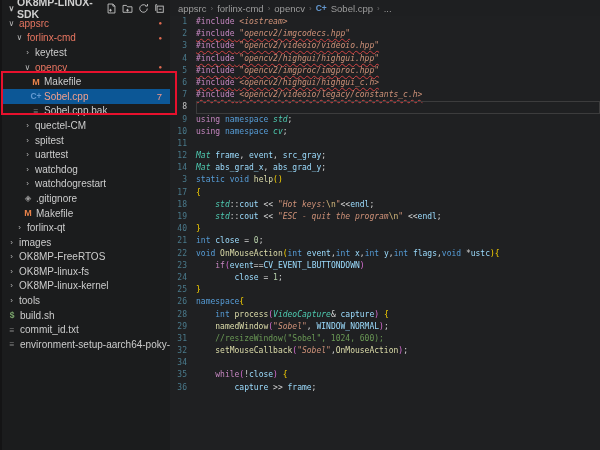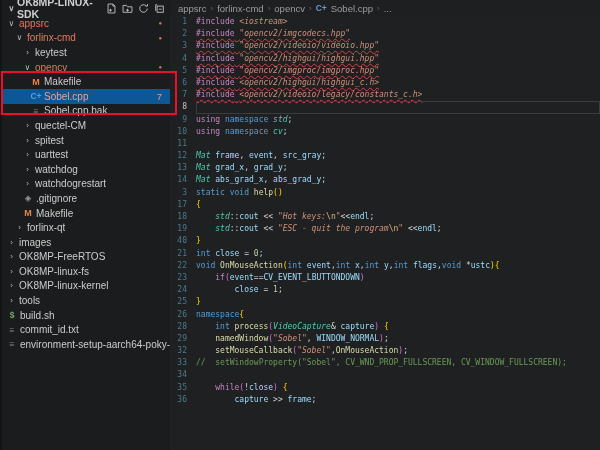--- a/index.html
+++ b/index.html
@@ -244,34 +244,33 @@
       <div class="cl"><span class="gut">3</span><span class="cc squig"><span class="pp">#include</span><span class="pl"> </span><span class="st">"opencv2/videoio/videoio.hpp"</span></span></div>
       <div class="cl"><span class="gut">4</span><span class="cc squig"><span class="pp">#include</span><span class="pl"> </span><span class="st">"opencv2/highgui/highgui.hpp"</span></span></div>
       <div class="cl"><span class="gut">5</span><span class="cc squig"><span class="pp">#include</span><span class="pl"> </span><span class="st">"opencv2/imgproc/imgproc.hpp"</span></span></div>
       <div class="cl"><span class="gut">6</span><span class="cc squig"><span class="pp">#include</span><span class="pl"> </span><span class="st">&lt;opencv2/highgui/highgui_c.h&gt;</span></span></div>
       <div class="cl"><span class="gut">7</span><span class="cc squig"><span class="pp">#include</span><span class="pl"> </span><span class="st">&lt;opencv2/videoio/legacy/constants_c.h&gt;</span></span></div>
       <div class="cl cur"><span class="gut">8</span><span class="cc"></span></div>
       <div class="cl"><span class="gut">9</span><span class="cc"><span class="pp">using</span><span class="pl"> </span><span class="kw">namespace</span><span class="pl"> </span><span class="ty">std</span><span class="pl">;</span></span></div>
       <div class="cl"><span class="gut">10</span><span class="cc"><span class="pp">using</span><span class="pl"> </span><span class="kw">namespace</span><span class="pl"> </span><span class="ty">cv</span><span class="pl">;</span></span></div>
       <div class="cl"><span class="gut">11</span><span class="cc"></span></div>
       <div class="cl"><span class="gut">12</span><span class="cc"><span class="ty">Mat</span><span class="pl"> </span><span class="va">frame</span><span class="pl">, </span><span class="va">event</span><span class="pl">, </span><span class="va">src_gray</span><span class="pl">;</span></span></div>
-      <div class="cl"><span class="gut">13</span><span class="cc"><span class="ty">Mat</span><span class="pl"> </span><span class="va">grad_x</span><span class="pl">, </span><span class="va">grad_y</span><span class="pl">;</span></span></div>
       <div class="cl"><span class="gut">14</span><span class="cc"><span class="ty">Mat</span><span class="pl"> </span><span class="va">abs_grad_x</span><span class="pl">, </span><span class="va">abs_grad_y</span><span class="pl">;</span></span></div>
       <div class="cl"><span class="gut">3</span><span class="cc"><span class="kw">static</span><span class="pl"> </span><span class="kw">void</span><span class="pl"> </span><span class="fn">help</span><span class="b1">()</span></span></div>
       <div class="cl"><span class="gut">17</span><span class="cc"><span class="b1">{</span></span></div>
       <div class="cl"><span class="gut">18</span><span class="cc"><span class="pl">    </span><span class="ty">std</span><span class="pl">::</span><span class="va">cout</span><span class="pl"> &lt;&lt; </span><span class="st">"Hot keys:</span><span class="es">\n</span><span class="st">"</span><span class="pl">&lt;&lt;</span><span class="va">endl</span><span class="pl">;</span></span></div>
       <div class="cl"><span class="gut">19</span><span class="cc"><span class="pl">    </span><span class="ty">std</span><span class="pl">::</span><span class="va">cout</span><span class="pl"> &lt;&lt; </span><span class="st">"ESC - quit the program</span><span class="es">\n</span><span class="st">"</span><span class="pl"> &lt;&lt;</span><span class="va">endl</span><span class="pl">;</span></span></div>
       <div class="cl"><span class="gut">40</span><span class="cc"><span class="b1">}</span></span></div>
       <div class="cl"><span class="gut">21</span><span class="cc"><span class="kw">int</span><span class="pl"> </span><span class="va">close</span><span class="pl"> = </span><span class="nu">0</span><span class="pl">;</span></span></div>
       <div class="cl"><span class="gut">22</span><span class="cc"><span class="kw">void</span><span class="pl"> </span><span class="fn">OnMouseAction</span><span class="b1">(</span><span class="kw">int</span><span class="pl"> </span><span class="va">event</span><span class="pl">,</span><span class="kw">int</span><span class="pl"> </span><span class="va">x</span><span class="pl">,</span><span class="kw">int</span><span class="pl"> </span><span class="va">y</span><span class="pl">,</span><span class="kw">int</span><span class="pl"> </span><span class="va">flags</span><span class="pl">,</span><span class="kw">void</span><span class="pl"> *</span><span class="va">ustc</span><span class="b1">)</span><span class="b1">{</span></span></div>
       <div class="cl"><span class="gut">23</span><span class="cc"><span class="pl">    </span><span class="pp">if</span><span class="b2">(</span><span class="va">event</span><span class="pl">==</span><span class="va">CV_EVENT_LBUTTONDOWN</span><span class="b2">)</span></span></div>
       <div class="cl"><span class="gut">24</span><span class="cc"><span class="pl">        </span><span class="va">close</span><span class="pl"> = </span><span class="nu">1</span><span class="pl">;</span></span></div>
       <div class="cl"><span class="gut">25</span><span class="cc"><span class="b1">}</span></span></div>
       <div class="cl"><span class="gut">26</span><span class="cc"><span class="kw">namespace</span><span class="b1">{</span></span></div>
       <div class="cl"><span class="gut">28</span><span class="cc"><span class="pl">    </span><span class="kw">int</span><span class="pl"> </span><span class="fn">process</span><span class="b2">(</span><span class="ty">VideoCapture</span><span class="pl">&amp; </span><span class="va">capture</span><span class="b2">)</span><span class="pl"> </span><span class="b1">{</span></span></div>
       <div class="cl"><span class="gut">29</span><span class="cc"><span class="pl">    </span><span class="fn">namedWindow</span><span class="b2">(</span><span class="st">"Sobel"</span><span class="pl">, </span><span class="va">WINDOW_NORMAL</span><span class="b2">)</span><span class="pl">;</span></span></div>
+      <div class="cl"><span class="gut">31</span><span class="cc"><span class="pl">    </span><span class="co">//resizeWindow("Sobel", 1024, 600);</span></span></div>
       <div class="cl"><span class="gut">32</span><span class="cc"><span class="pl">    </span><span class="fn">setMouseCallback</span><span class="b2">(</span><span class="st">"Sobel"</span><span class="pl">,</span><span class="fn">OnMouseAction</span><span class="b2">)</span><span class="pl">;</span></span></div>
-      <div class="cl"><span class="gut">33</span><span class="cc"><span class="co">//</span><span class="pl">  </span><span class="co">setWindowProperty("Sobel", CV_WND_PROP_FULLSCREEN, CV_WINDOW_FULLSCREEN);</span></span></div>
       <div class="cl"><span class="gut">34</span><span class="cc"></span></div>
       <div class="cl"><span class="gut">35</span><span class="cc"><span class="pl">    </span><span class="pp">while</span><span class="b2">(</span><span class="pl">!</span><span class="va">close</span><span class="b2">)</span><span class="pl"> </span><span class="b1">{</span></span></div>
       <div class="cl"><span class="gut">36</span><span class="cc"><span class="pl">        </span><span class="va">capture</span><span class="pl"> &gt;&gt; </span><span class="va">frame</span><span class="pl">;</span></span></div>
     </div>
 </div>
 
 </body></html>

